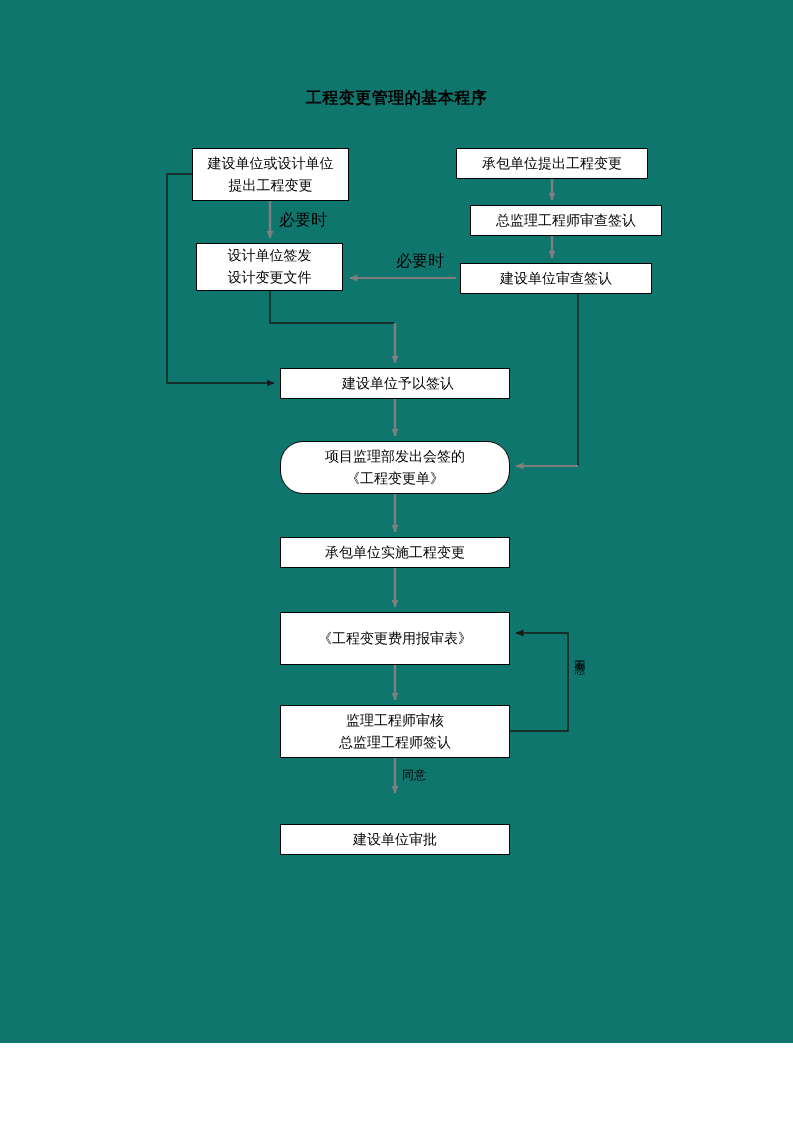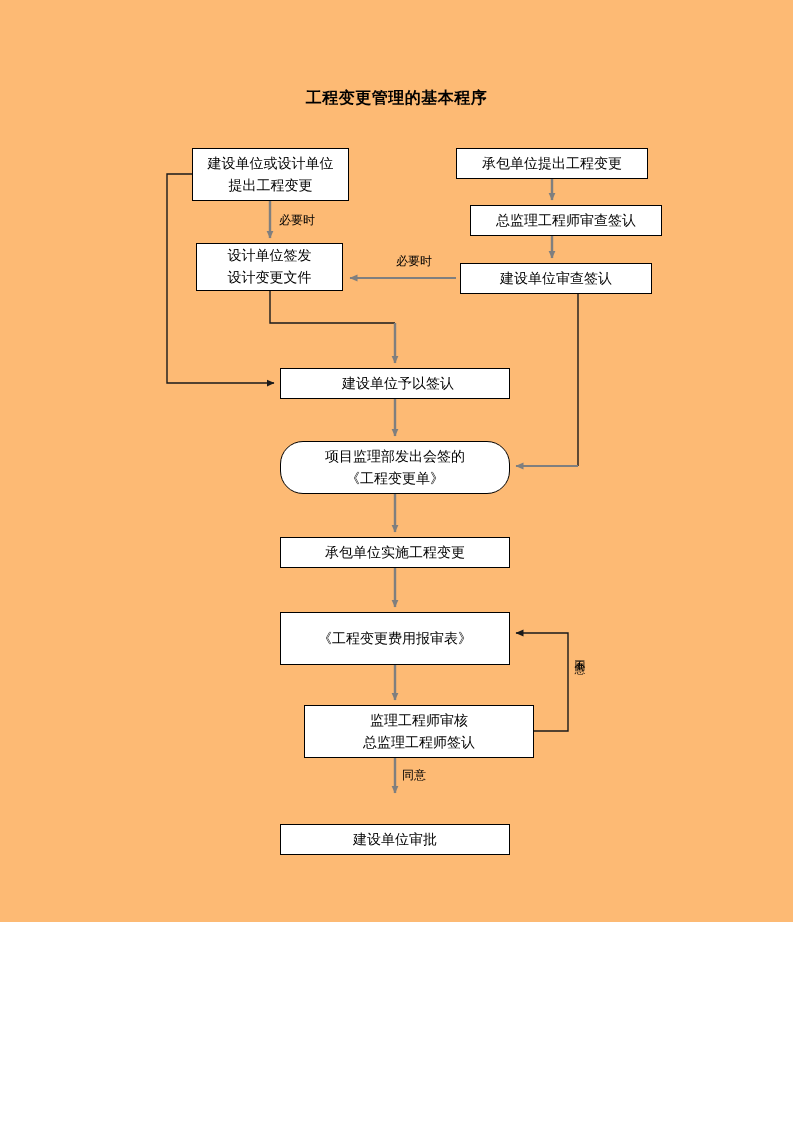--- a/index.html
+++ b/index.html
@@ -7,22 +7,22 @@
     padding: 0;
     background: #ffffff;
   }
   body {
     font-family: "Liberation Serif", "DejaVu Serif", serif;
     color: #000000;
   }
   #page {
     position: relative;
     width: 793px;
-    height: 922px;
-    background: #fdba74;
+    height: 1043px;
+    background: #0f766e;
     overflow: hidden;
   }
   #chart-title {
     position: absolute;
     left: 0;
     top: 88px;
     width: 793px;
     text-align: center;
     font-size: 16px;
     font-weight: bold;
@@ -41,21 +41,21 @@
     font-size: 14px;
     line-height: 22px;
     white-space: pre;
     text-align: center;
     z-index: 3;
     font-family: Liberation Mono, monospace;
   }
   .node .ln { display: block; }
   .edge-label {
     position: absolute;
-    font-size: 12px;
+    font-size: 16px;
     line-height: 12px;
     color: #000000;
     z-index: 4;
     white-space: pre;
     font-family: "Liberation Serif", "DejaVu Serif", serif;
   }
   .edge-label.vert {
     writing-mode: vertical-rl;
     font-size: 11px;
     line-height: 13px;
@@ -127,21 +127,21 @@
   <div id="node-layer">
       <div class="node" style="left: 192px; top: 148px; width: 157px; height: 53px; border-color: rgb(0, 0, 0);"><span class="ln">建设单位或设计单位</span><span class="ln">提出工程变更</span></div>
       <div class="node" style="left: 456px; top: 148px; width: 192px; height: 31px; border-color: rgb(0, 0, 0);"><span class="ln">承包单位提出工程变更</span></div>
       <div class="node" style="left: 196px; top: 243px; width: 147px; height: 48px; border-color: rgb(0, 0, 0);"><span class="ln">设计单位签发</span><span class="ln">设计变更文件</span></div>
       <div class="node" style="left: 456px; top: 205px; width: 192px; height: 31px; border-color: rgb(0, 0, 0); margin-left: 14px;"><span class="ln">总监理工程师审查签认</span></div>
       <div class="node" style="left: 460px; top: 263px; width: 192px; height: 31px; border-color: rgb(0, 0, 0);"><span class="ln">建设单位审查签认</span></div>
       <div class="node" style="left: 280px; top: 368px; width: 230px; height: 31px; border-color: rgb(0, 0, 0); padding-left: 6px;"><span class="ln">建设单位予以签认</span></div>
       <div class="node" style="left: 280px; top: 441px; width: 230px; height: 53px; border-color: rgb(0, 0, 0); border-radius: 23px;"><span class="ln">项目监理部发出会签的</span><span class="ln">《工程变更单》</span></div>
       <div class="node" style="left: 280px; top: 537px; width: 230px; height: 31px; border-color: rgb(0, 0, 0);"><span class="ln">承包单位实施工程变更</span></div>
       <div class="node" style="left: 280px; top: 612px; width: 230px; height: 53px; border-color: rgb(0, 0, 0);"><span class="ln">《工程变更费用报审表》</span></div>
-      <div class="node" style="left: 280px; top: 705px; width: 230px; height: 53px; border-color: rgb(0, 0, 0); margin-left: 24px;"><span class="ln">监理工程师审核</span><span class="ln">总监理工程师签认</span></div>
+      <div class="node" style="left: 280px; top: 705px; width: 230px; height: 53px; border-color: rgb(0, 0, 0);"><span class="ln">监理工程师审核</span><span class="ln">总监理工程师签认</span></div>
       <div class="node" style="left: 280px; top: 824px; width: 230px; height: 31px; border-color: rgb(0, 0, 0);"><span class="ln">建设单位审批</span></div>
     </div>
   <div id="label-layer">
       <div class="edge-label" style="left: 279px; top: 214px;">必要时</div>
       <div class="edge-label" style="left: 396px; top: 255px;">必要时</div>
       <div class="edge-label vert" style="left: 573px; top: 652px;">不同意</div>
       <div class="edge-label mid" style="left: 402px; top: 769px;">同意</div>
     </div>
 
 </div>

